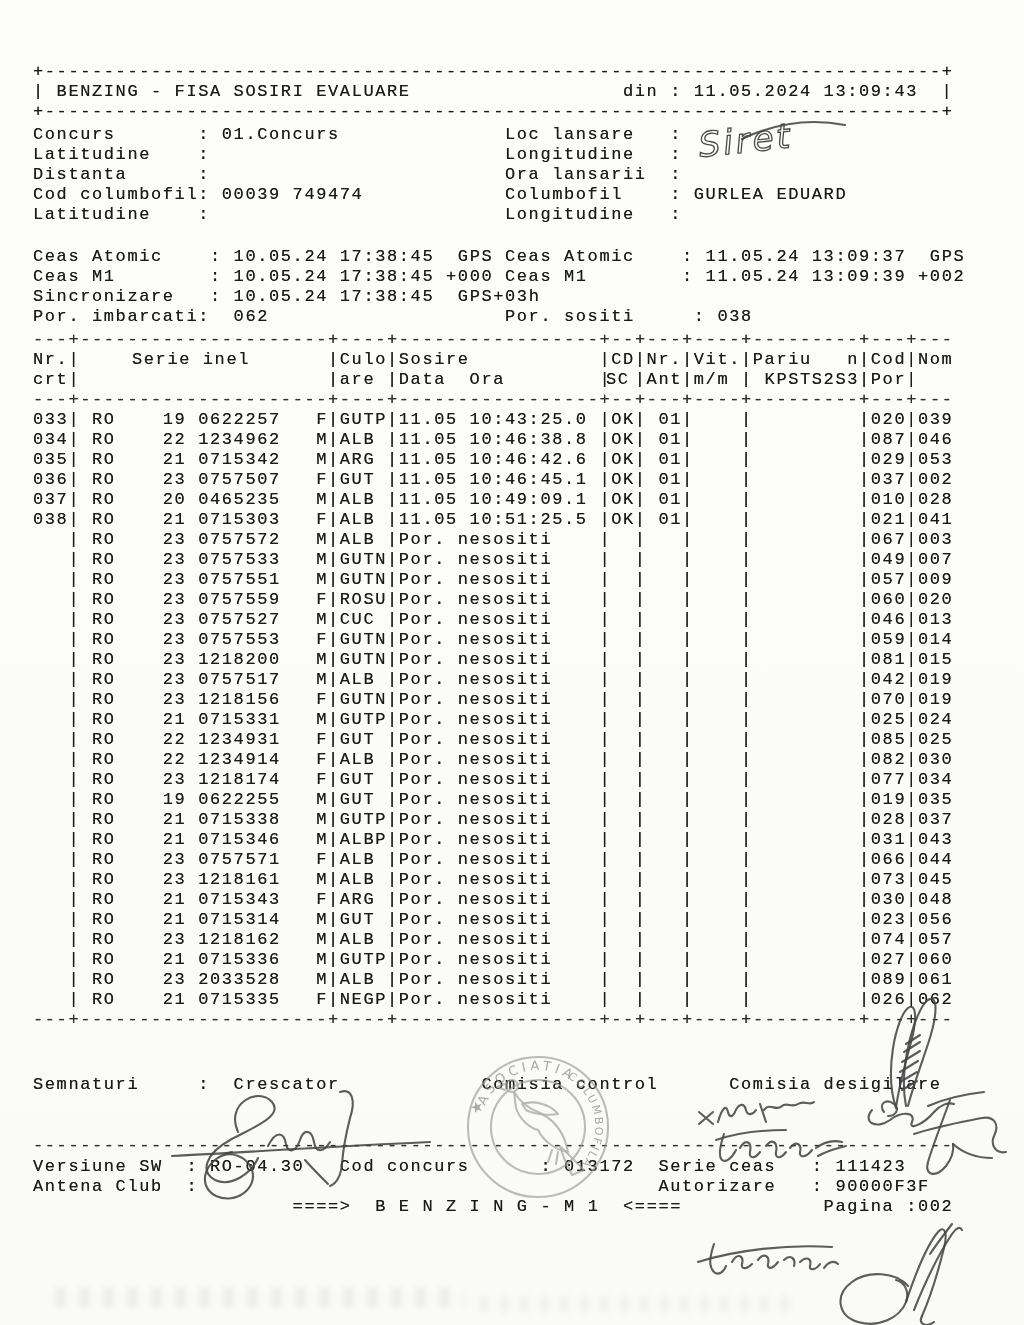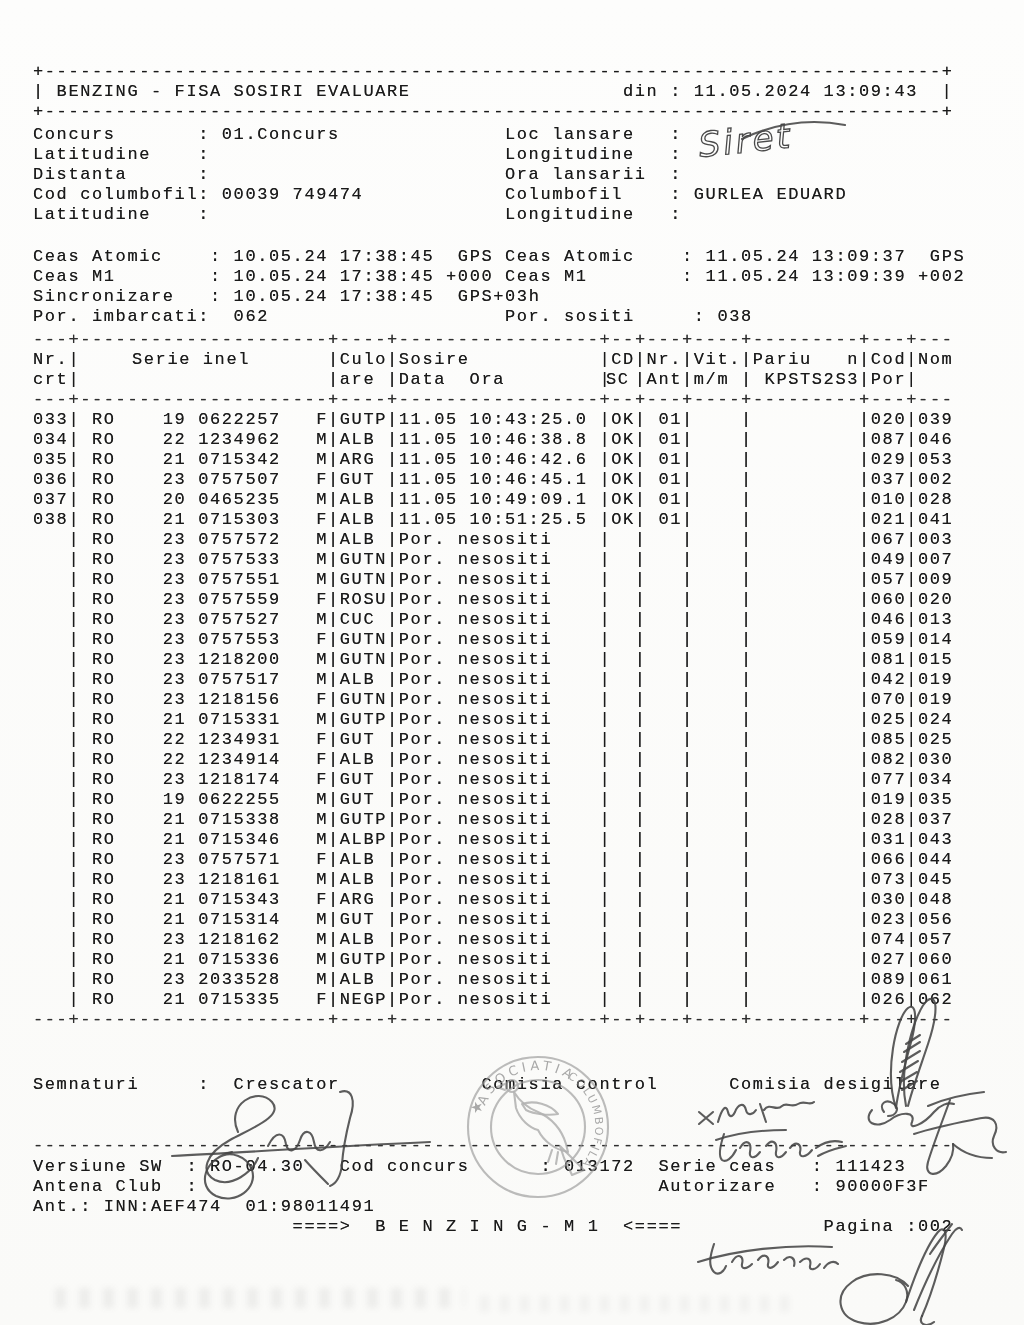--- a/index.html
+++ b/index.html
@@ -789,23 +789,20 @@
         <span class="s" style="left:802.4px">111423</span>
       </div>
       <div class="ln">
         <span class="s" style="left:0">Antena Club</span>
         <span class="s" style="left:153.4px">:</span>
         <span class="s" style="left:625.4px">Autorizare</span>
         <span class="s" style="left:778.8px">:</span>
         <span class="s" style="left:802.4px">90000F3F</span>
       </div>
       <div class="ln">
-        <span class="s" style="left:0">Ant.: INN:AEF474  01:98011491</span>
-      </div>
-      <div class="ln">
         <span class="s" style="left:259.6px">====&gt;  B E N Z I N G - M 1  &lt;====</span>
         <span class="s" style="left:790.6px">Pagina :002</span>
       </div>
     </div>
   </div>
 
   <svg class="ink" width="1024" height="1325" viewBox="0 0 1024 1325">
     <defs>
       <path id="arcTop" d="M481,1127 A57,57 0 0 1 595,1127"></path>
       <path id="arcSide" d="M562,1075 A57,57 0 0 1 548,1183"></path>

